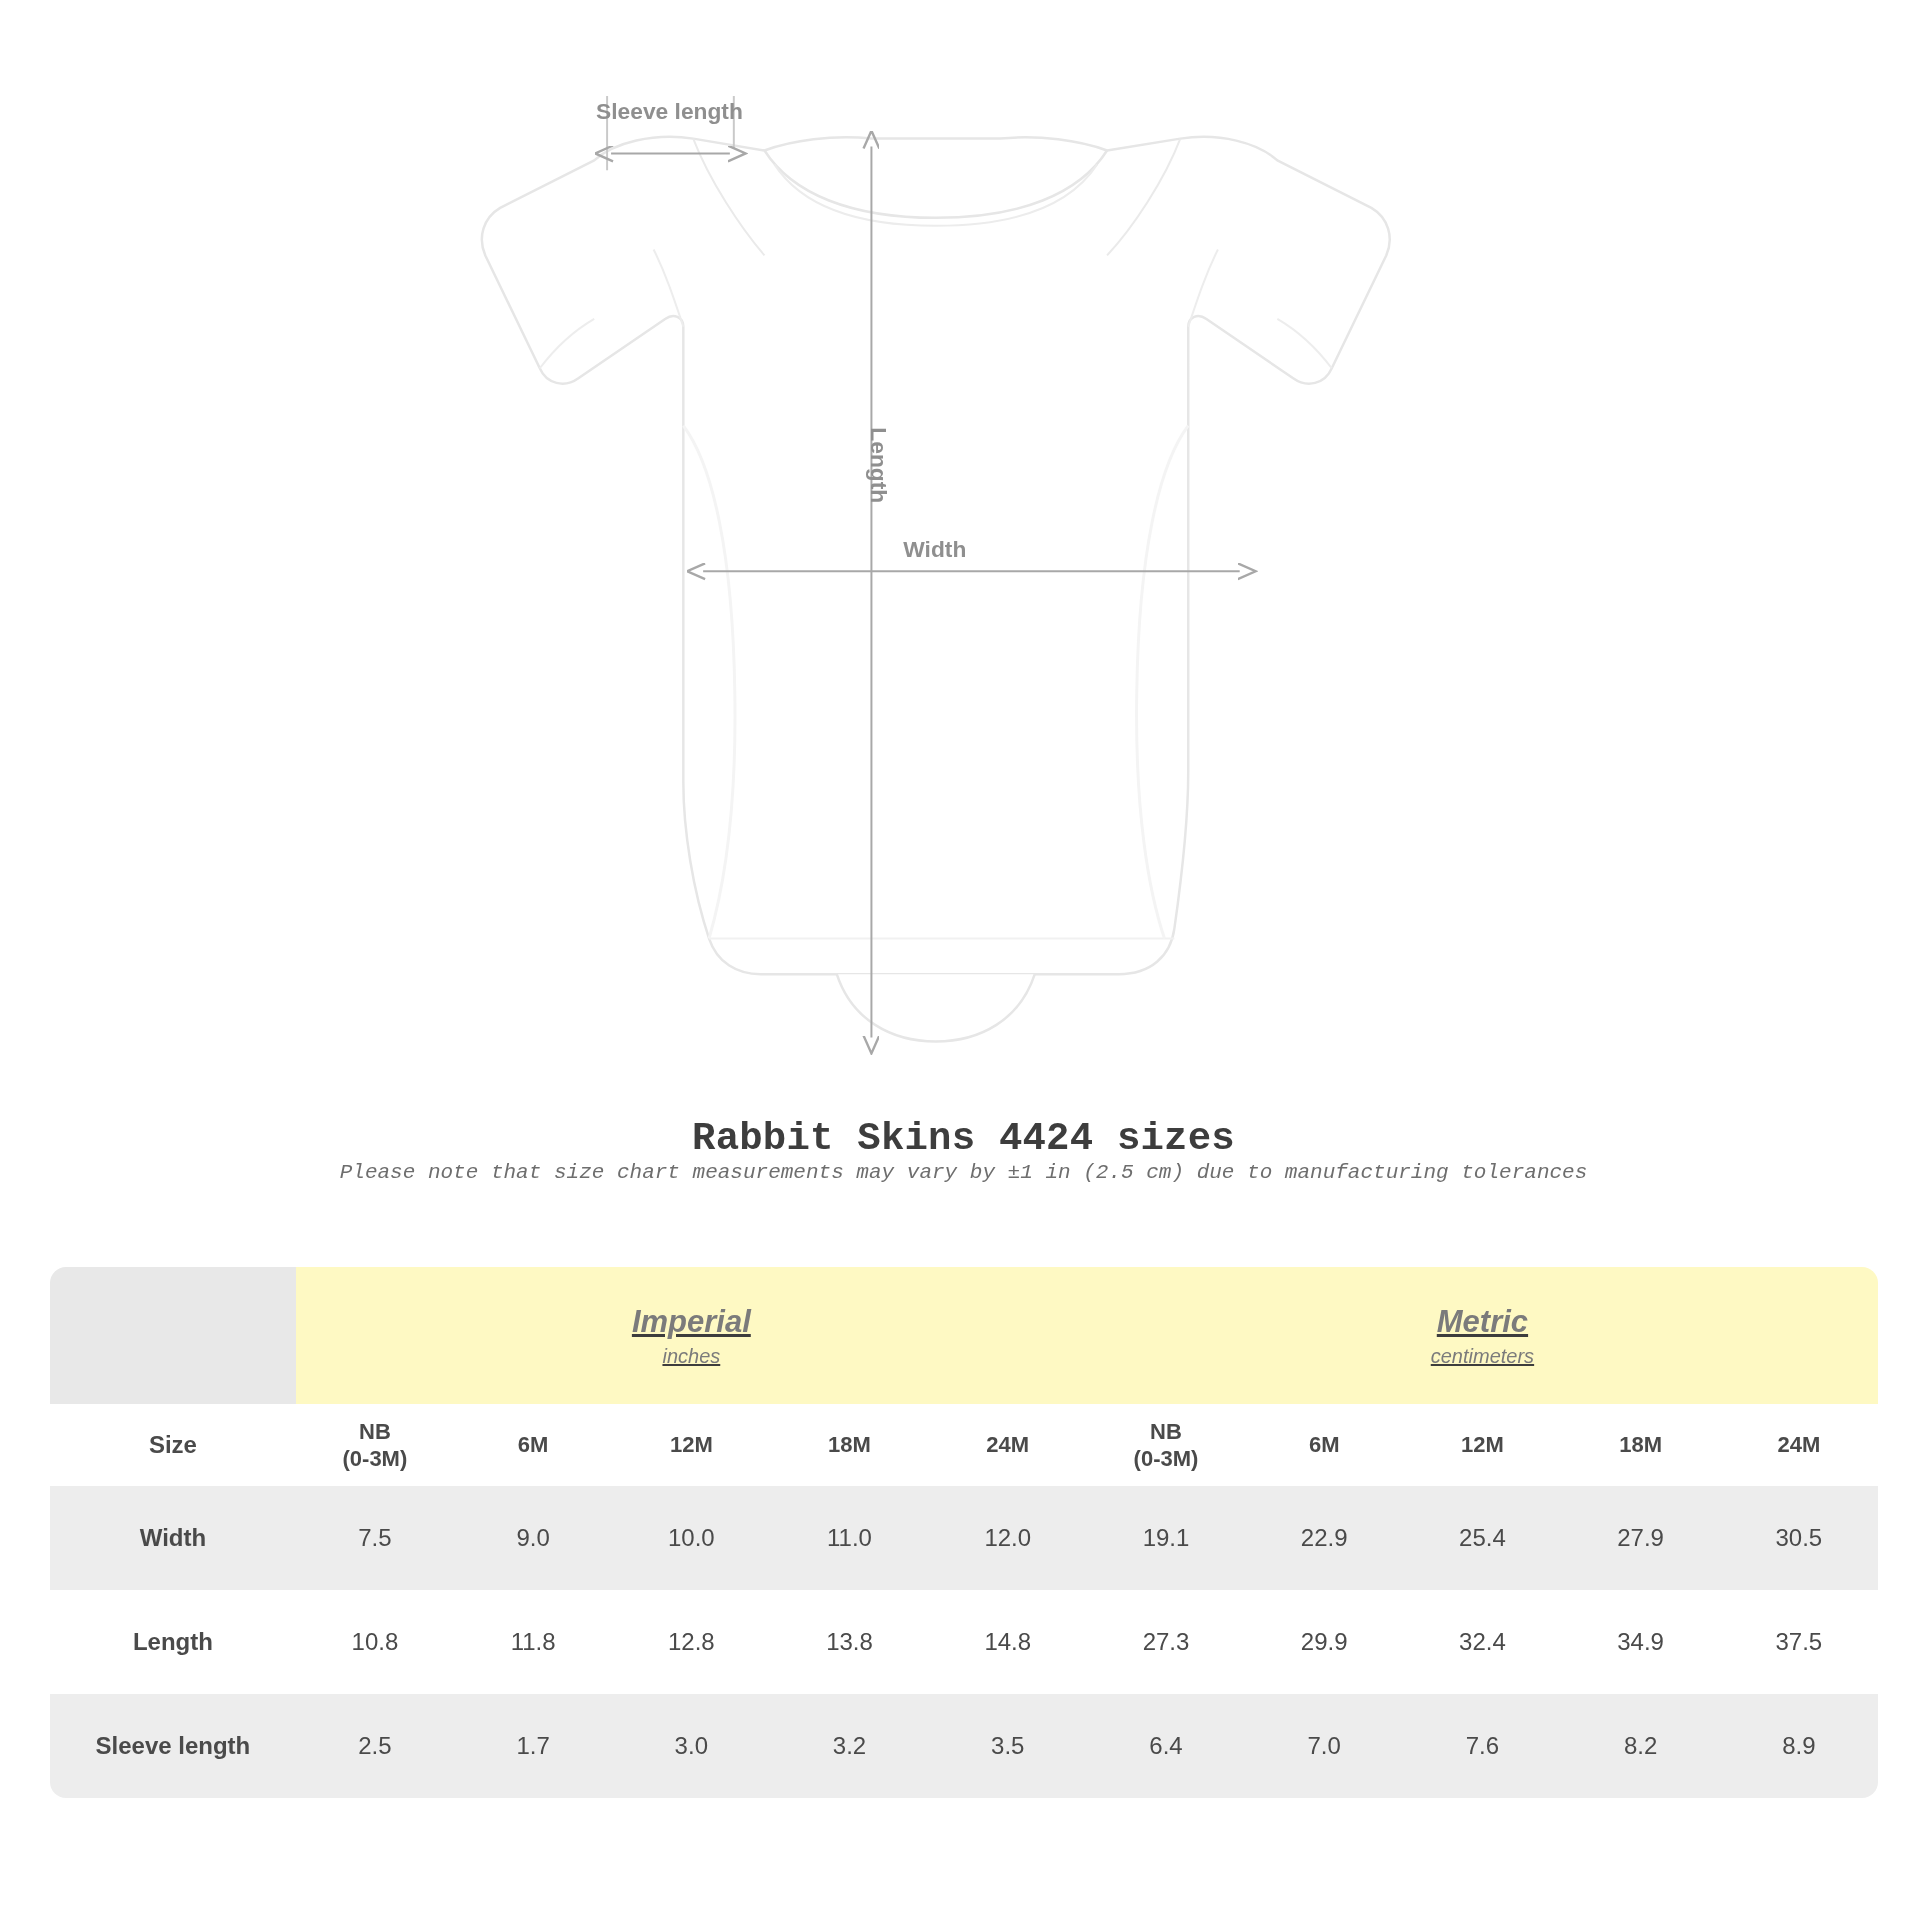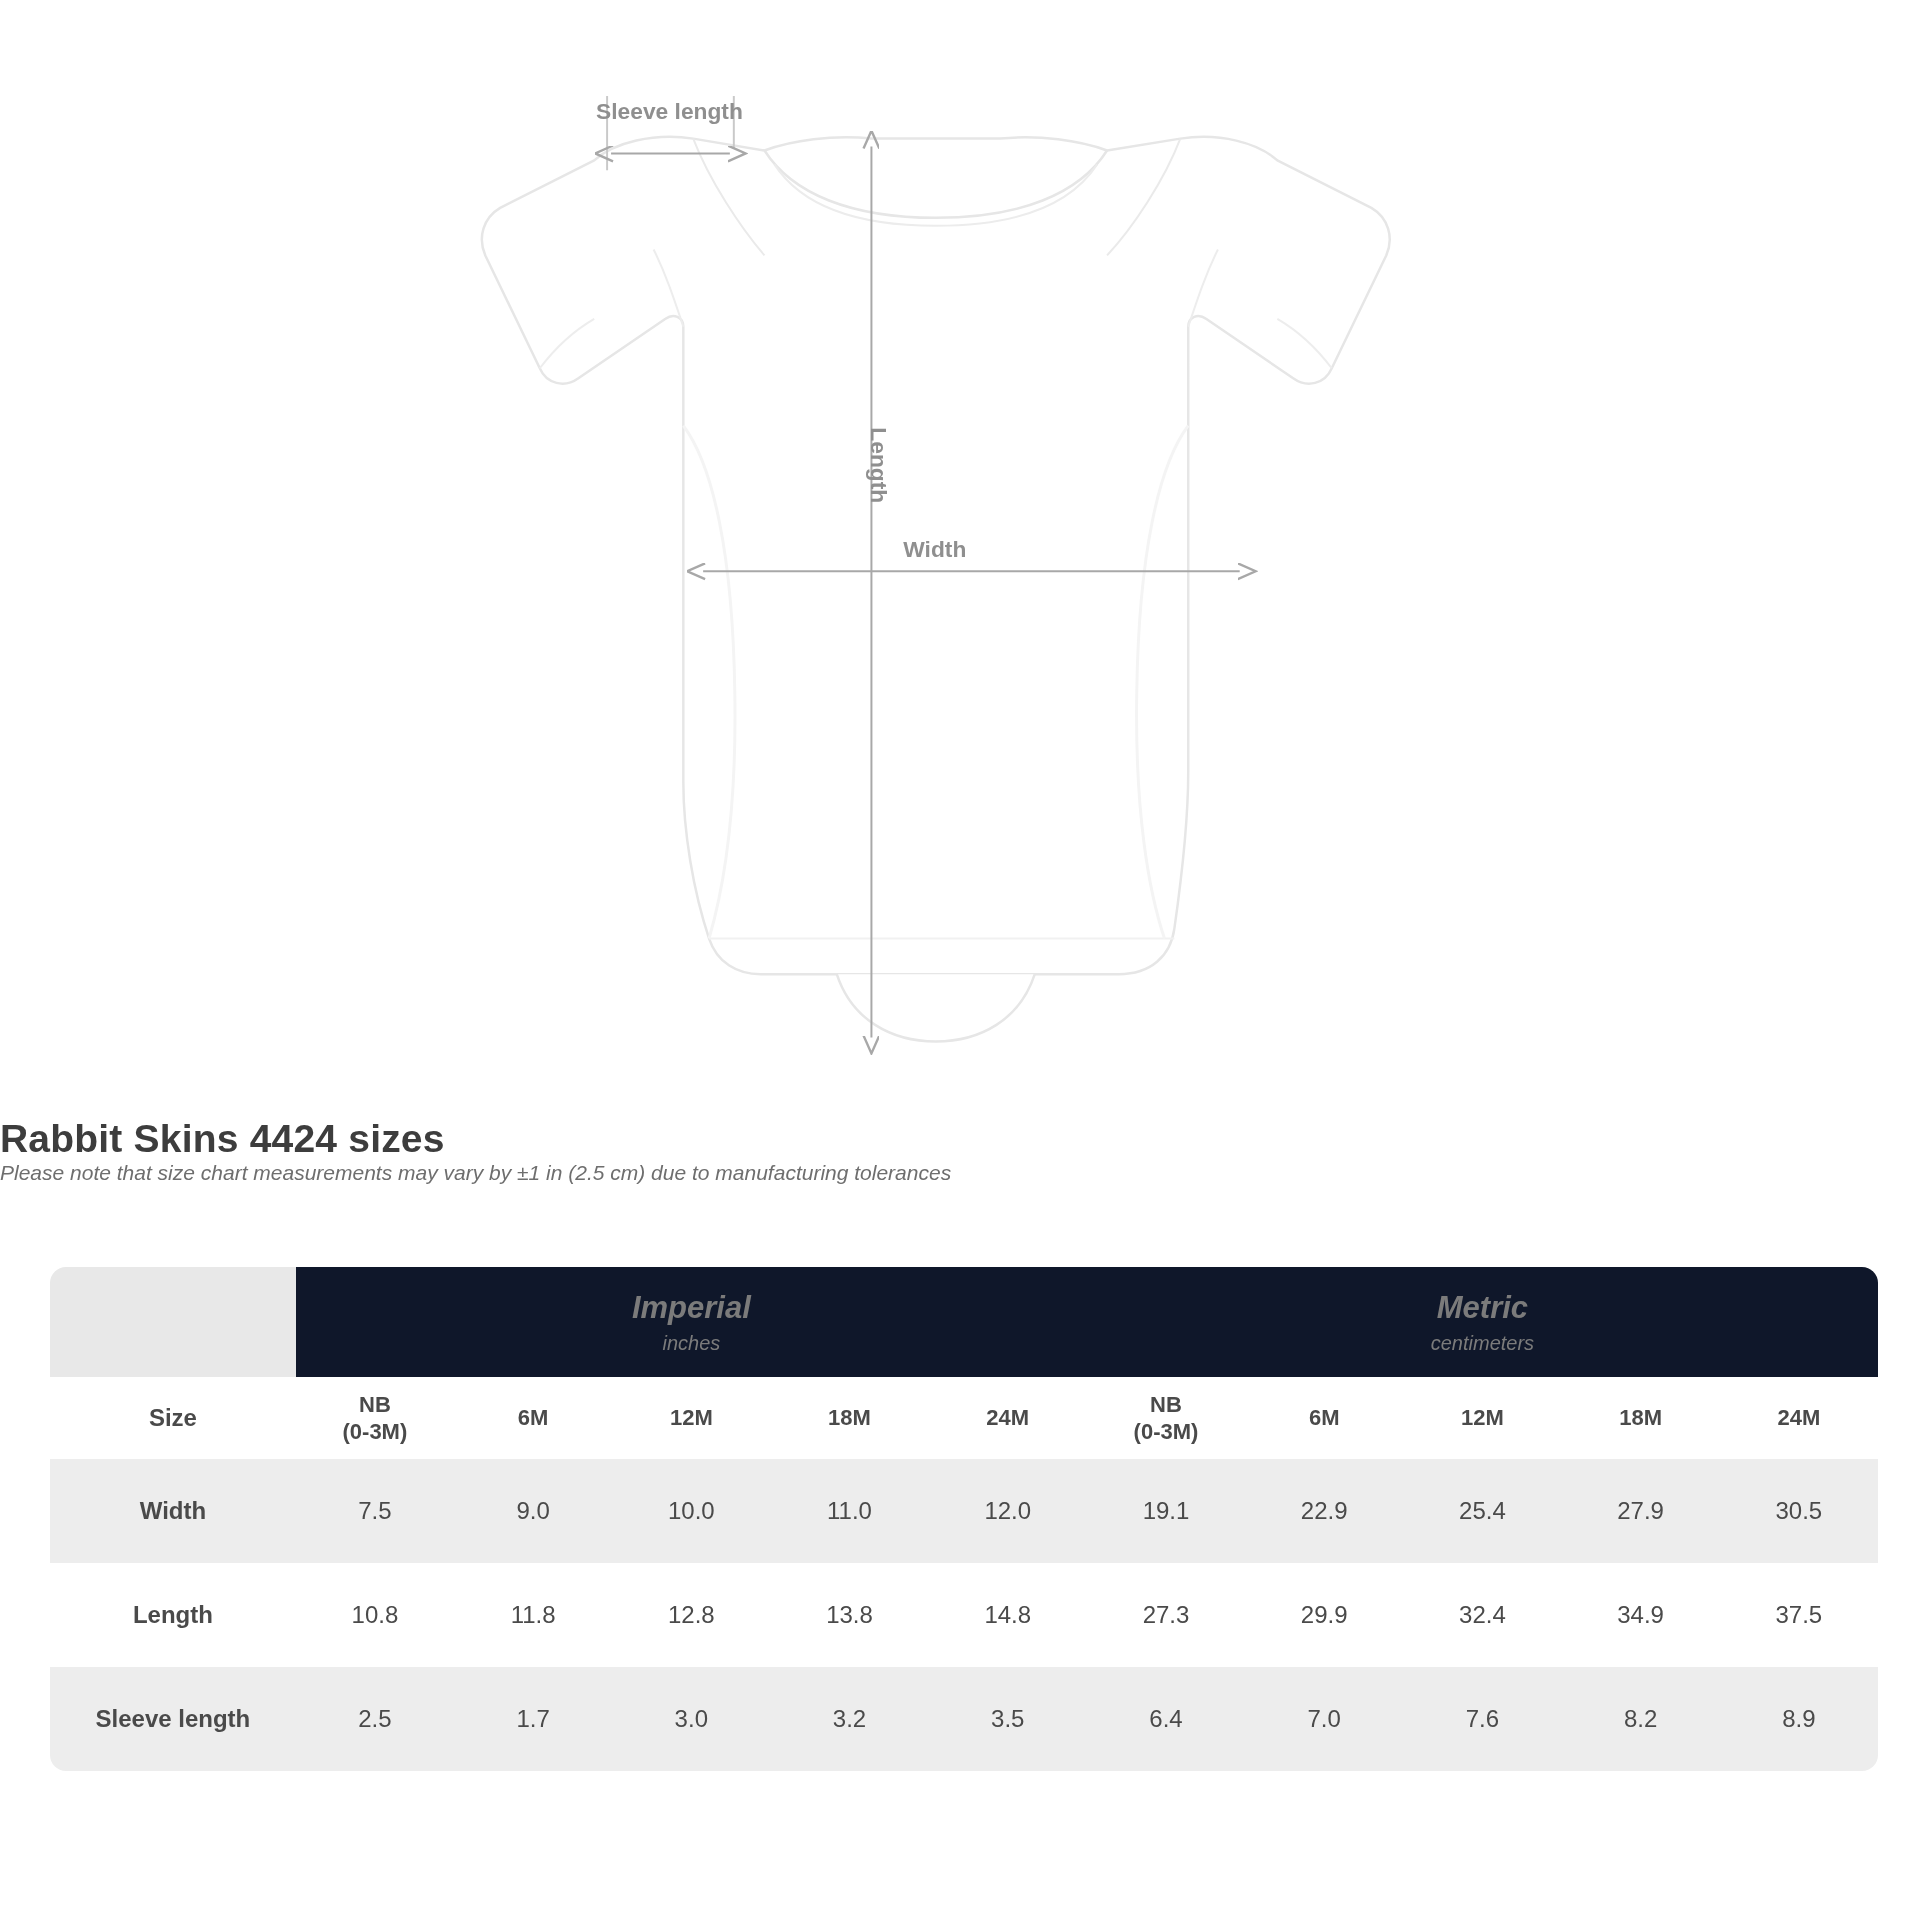--- a/index.html
+++ b/index.html
@@ -32,21 +32,22 @@
     left: 0;
     top: 0;
   }
 
   
   .title-block {
     position: absolute;
     left: 0;
     top: 1117px;
     width: 1927px;
-    text-align: left;
+    text-align: center;
+    font-family: Liberation Mono, monospace;
   }
   .chart-title {
     font-size: 39px;
     font-weight: bold;
     color: #3d3d3d;
     letter-spacing: 0.2px;
     margin: 0;
   }
   .chart-note {
     font-size: 21px;
@@ -66,24 +67,25 @@
     width: 1828px;
     table-layout: fixed;
     border-radius: 16px;
     overflow: hidden;
   }
   table.size-table td, table.size-table th {
     border: none;
     padding: 0;
   }
   .unit-cell {
-    height: 110px;
-    background: #0f172a;
+    height: 137px;
+    background: #fef9c3;
     text-align: center;
     vertical-align: middle;
+    text-decoration: underline;
   }
   .unit-name {
     font-size: 31px;
     font-weight: bold;
     font-style: italic;
     color: #7b7b7b;
     line-height: 1.25;
   }
   .unit-sub {
     font-size: 20px;

